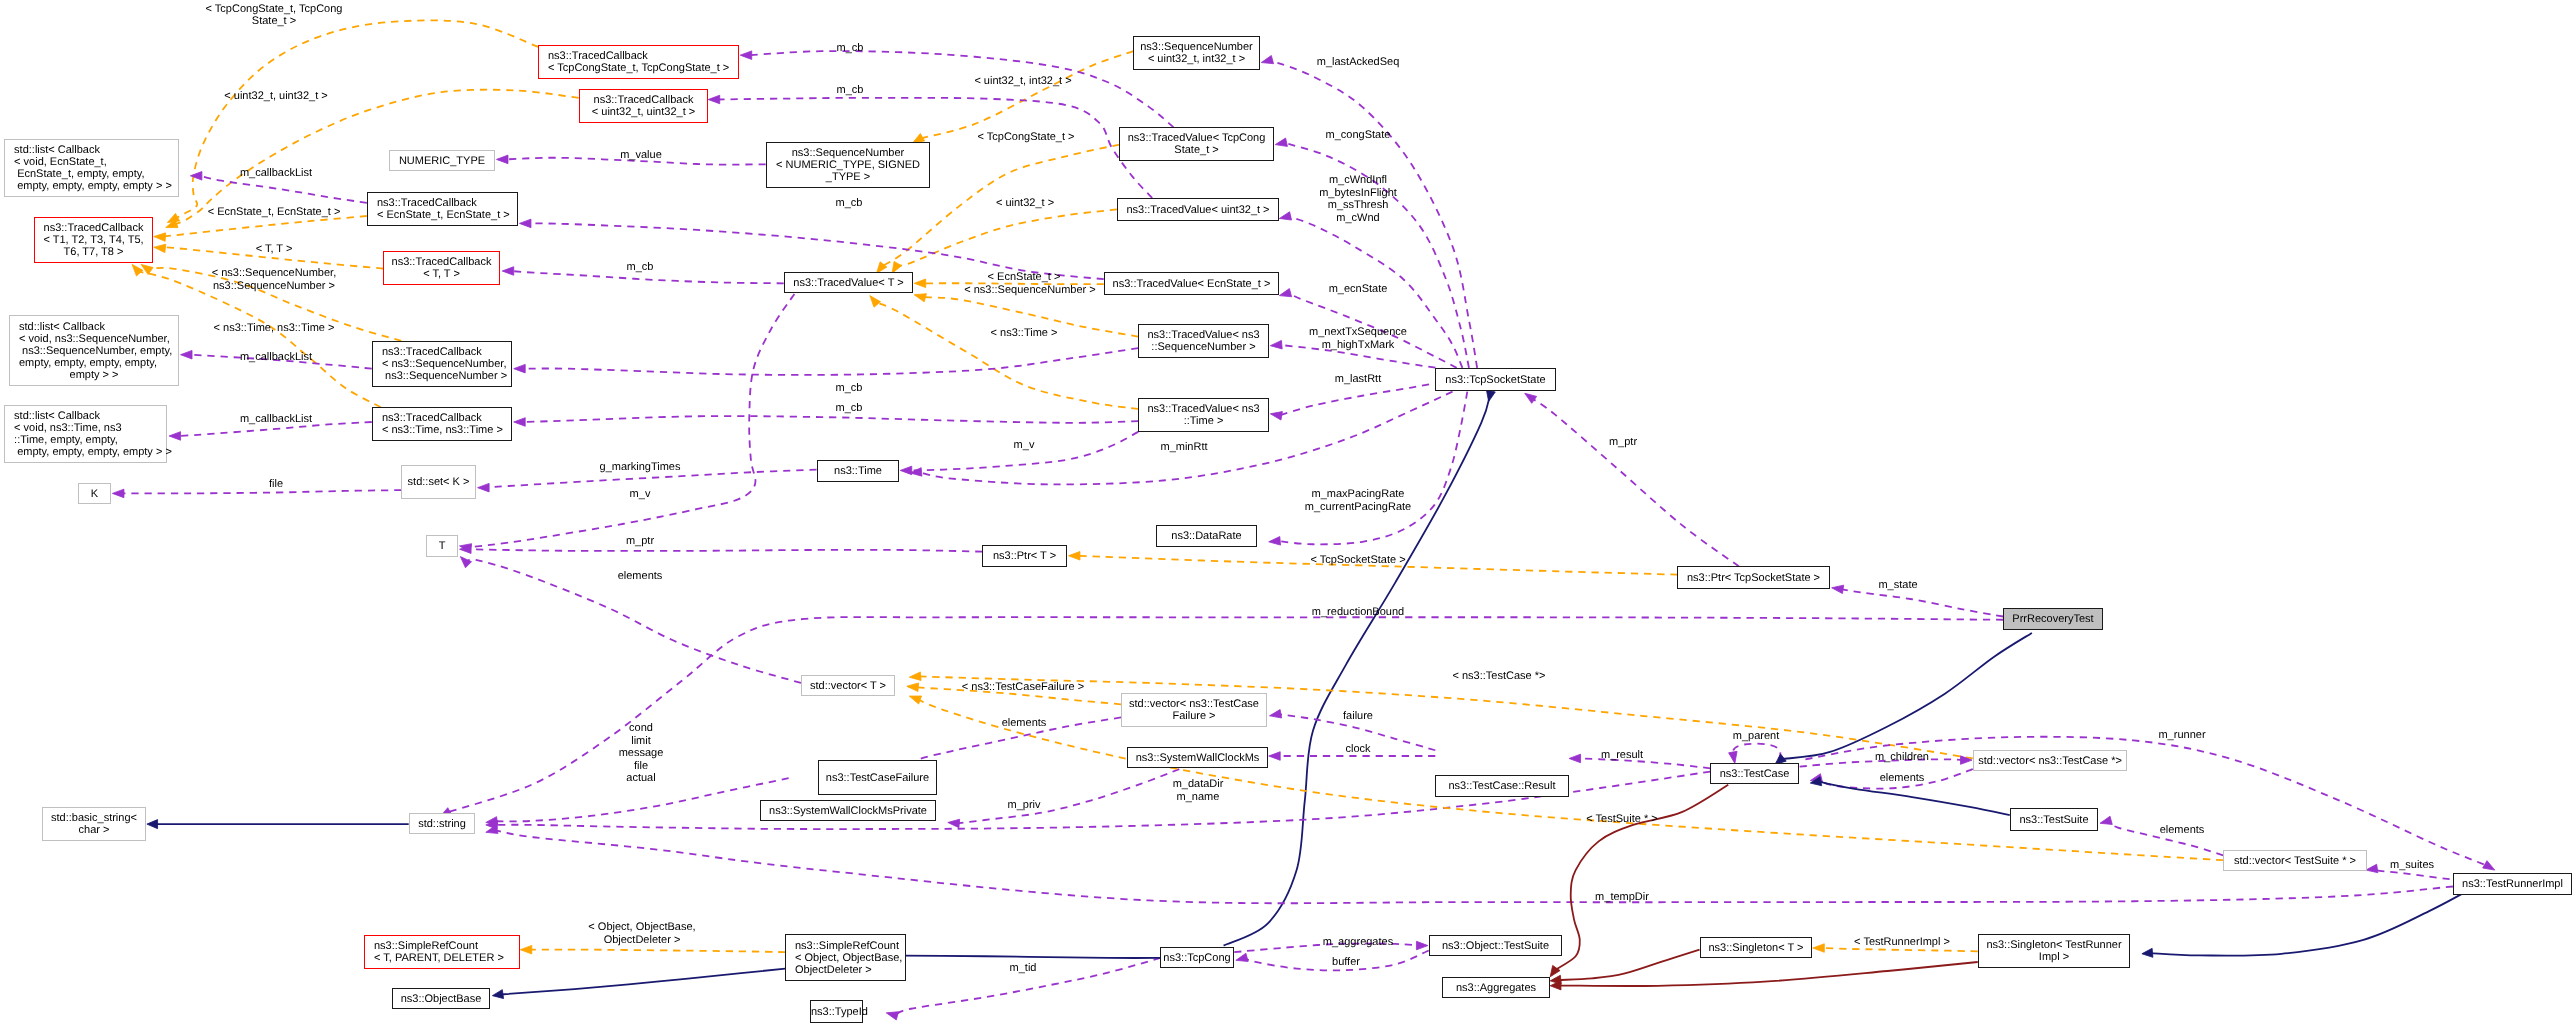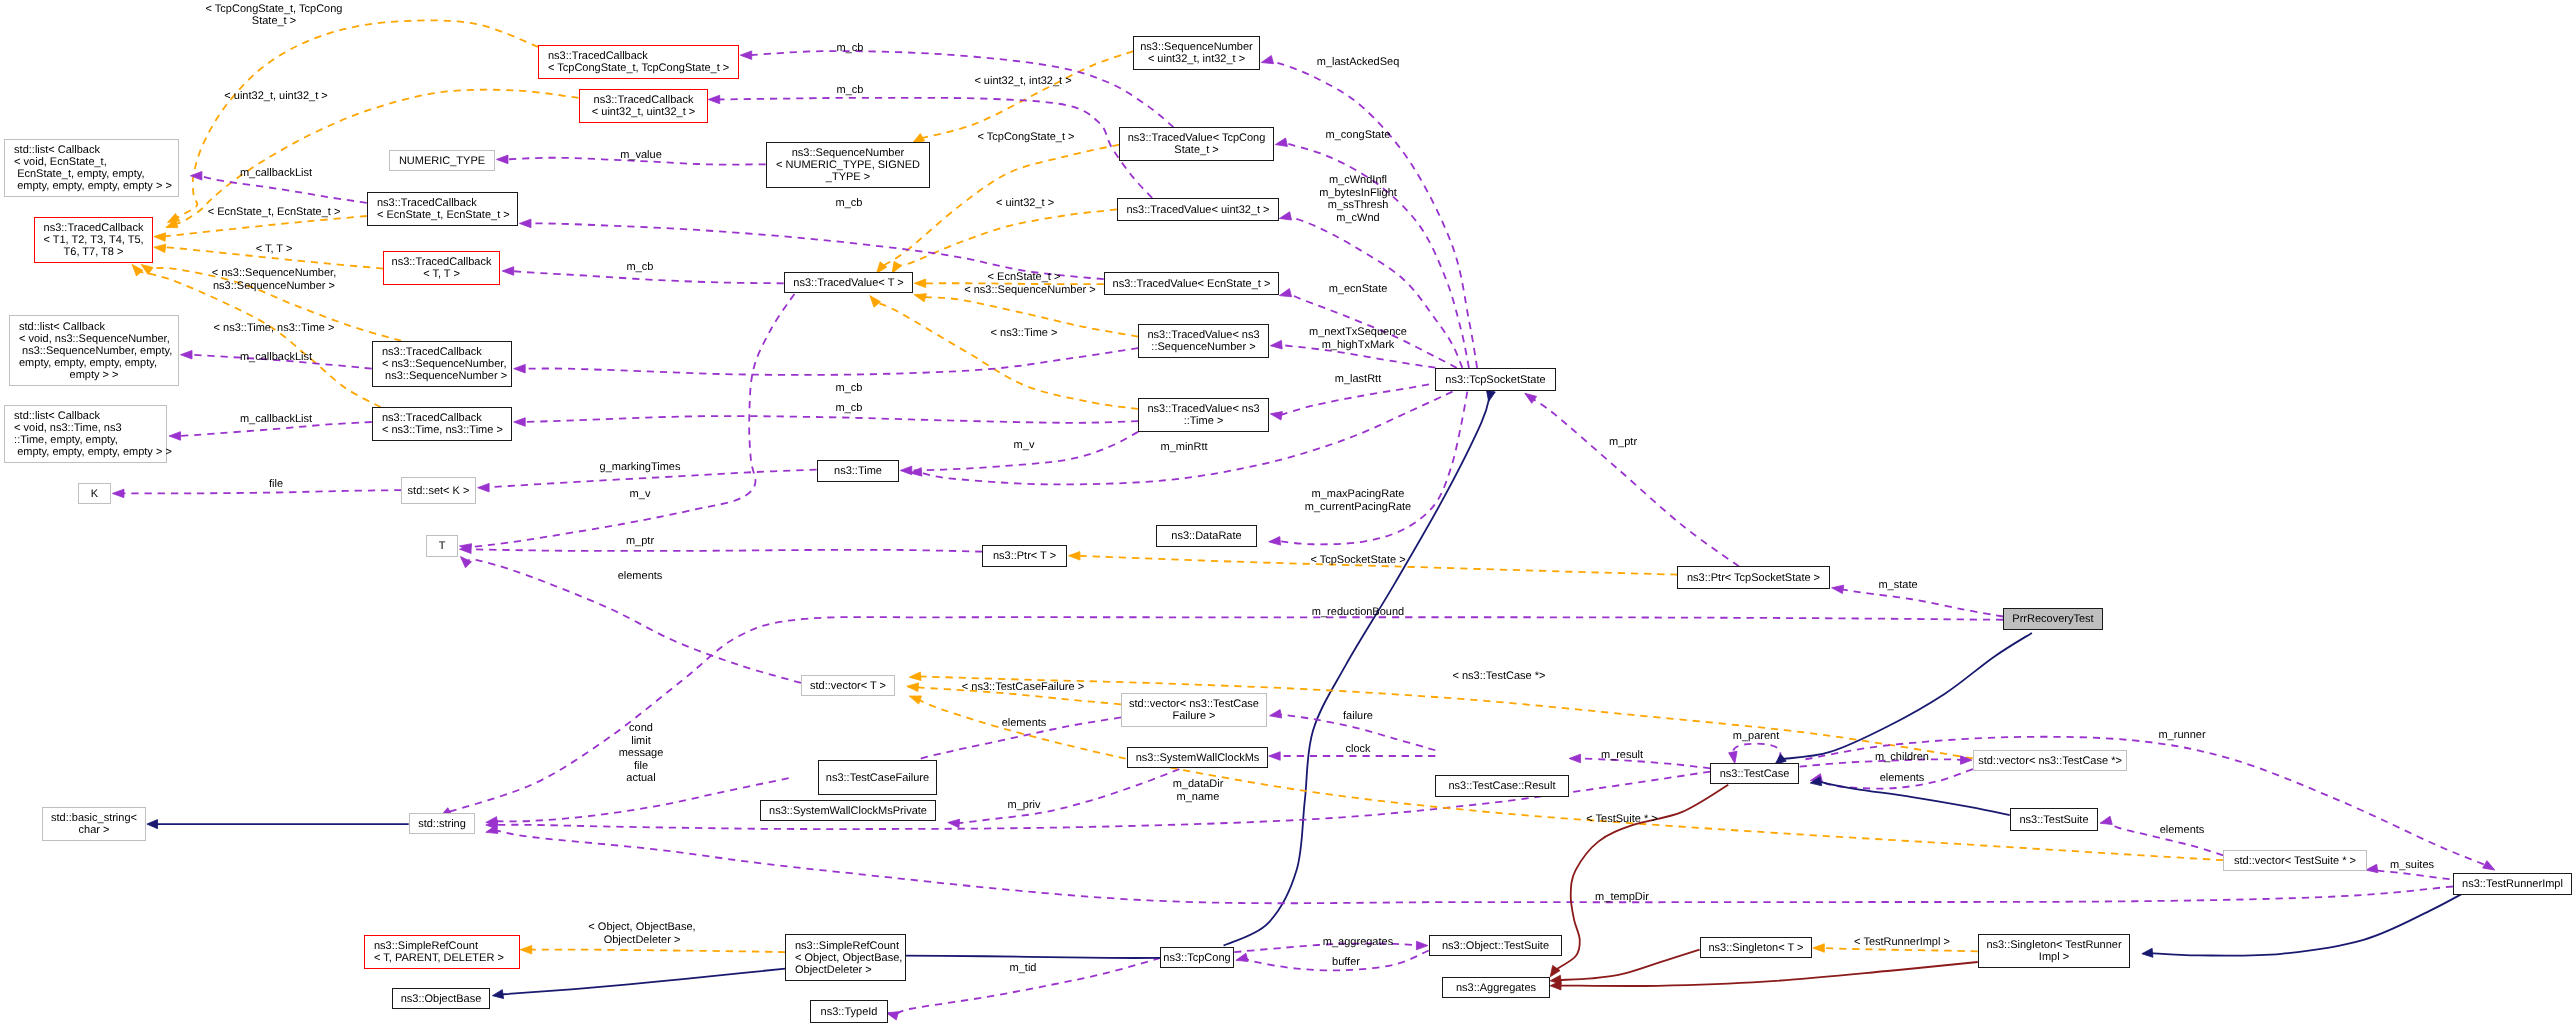--- a/index.html
+++ b/index.html
@@ -181,21 +181,21 @@
 <div class="node st-grey al-l" style="left:4.1px;top:405px;width:163px;height:58px"><span>std::list&lt; Callback</span><span>&lt; void, ns3::Time, ns3</span><span>::Time, empty, empty,</span><span> empty, empty, empty, empty &gt; &gt;</span></div>
 <div class="node st-grey al-c" style="left:78px;top:483px;width:33px;height:21.3px"><span>K</span></div>
 <div class="node st-grey al-c" style="left:42px;top:807px;width:104px;height:34px"><span>std::basic_string&lt;</span><span>char &gt;</span></div>
 <div class="node st-red al-l" style="left:538px;top:45px;width:201px;height:34px"><span>ns3::TracedCallback</span><span>&lt; TcpCongState_t, TcpCongState_t &gt;</span></div>
 <div class="node st-red al-c" style="left:579px;top:89px;width:129px;height:34px"><span>ns3::TracedCallback</span><span>&lt; uint32_t, uint32_t &gt;</span></div>
 <div class="node st-grey al-c" style="left:389px;top:150px;width:106px;height:21.3px"><span>NUMERIC_TYPE</span></div>
 <div class="node st-black al-l" style="left:367px;top:192px;width:151px;height:34px"><span>ns3::TracedCallback</span><span>&lt; EcnState_t, EcnState_t &gt;</span></div>
 <div class="node st-red al-c" style="left:383px;top:251px;width:117px;height:34px"><span>ns3::TracedCallback</span><span>&lt; T, T &gt;</span></div>
 <div class="node st-black al-l" style="left:372px;top:341px;width:140px;height:46px"><span>ns3::TracedCallback</span><span>&lt; ns3::SequenceNumber,</span><span> ns3::SequenceNumber &gt;</span></div>
 <div class="node st-black al-l" style="left:372px;top:407px;width:140px;height:34px"><span>ns3::TracedCallback</span><span>&lt; ns3::Time, ns3::Time &gt;</span></div>
-<div class="node st-grey al-c" style="left:401px;top:477px;width:75px;height:27px"><span>std::set&lt; K &gt;</span></div>
+<div class="node st-grey al-c" style="left:401px;top:465px;width:75px;height:34px"><span>std::set&lt; K &gt;</span></div>
 <div class="node st-grey al-c" style="left:426px;top:535px;width:32px;height:22px"><span>T</span></div>
 <div class="node st-black al-c" style="left:766px;top:142px;width:164px;height:46px"><span>ns3::SequenceNumber</span><span>&lt; NUMERIC_TYPE, SIGNED</span><span>_TYPE &gt;</span></div>
 <div class="node st-black al-c" style="left:784px;top:272px;width:129px;height:21.3px"><span>ns3::TracedValue&lt; T &gt;</span></div>
 <div class="node st-black al-c" style="left:817px;top:460px;width:82px;height:22px"><span>ns3::Time</span></div>
 <div class="node st-black al-c" style="left:982px;top:545px;width:85px;height:22px"><span>ns3::Ptr&lt; T &gt;</span></div>
 <div class="node st-black al-c" style="left:1133px;top:36px;width:127px;height:34px"><span>ns3::SequenceNumber</span><span>&lt; uint32_t, int32_t &gt;</span></div>
 <div class="node st-black al-c" style="left:1119px;top:127px;width:155px;height:34px"><span>ns3::TracedValue&lt; TcpCong</span><span>State_t &gt;</span></div>
 <div class="node st-black al-c" style="left:1117px;top:198px;width:162px;height:23px"><span>ns3::TracedValue&lt; uint32_t &gt;</span></div>
 <div class="node st-black al-c" style="left:1104px;top:272px;width:175px;height:23px"><span>ns3::TracedValue&lt; EcnState_t &gt;</span></div>
 <div class="node st-black al-c" style="left:1138px;top:324px;width:131px;height:34px"><span>ns3::TracedValue&lt; ns3</span><span>::SequenceNumber &gt;</span></div>
@@ -212,21 +212,21 @@
 <div class="node st-grey al-c" style="left:409px;top:813px;width:66px;height:21.3px"><span>std::string</span></div>
 <div class="node st-black al-c" style="left:1435px;top:775px;width:134px;height:22px"><span>ns3::TestCase::Result</span></div>
 <div class="node st-black al-c" style="left:1710px;top:763px;width:89px;height:21.3px"><span>ns3::TestCase</span></div>
 <div class="node st-grey al-c" style="left:1973px;top:750px;width:154px;height:21.3px"><span>std::vector&lt; ns3::TestCase *&gt;</span></div>
 <div class="node st-black al-c" style="left:2010px;top:808px;width:88px;height:23px"><span>ns3::TestSuite</span></div>
 <div class="node st-grey al-c" style="left:2223px;top:850px;width:144px;height:21.3px"><span>std::vector&lt; TestSuite * &gt;</span></div>
 <div class="node st-black al-c" style="left:2453px;top:873px;width:119px;height:22px"><span>ns3::TestRunnerImpl</span></div>
 <div class="node st-red al-l" style="left:364px;top:935px;width:156px;height:34px"><span>ns3::SimpleRefCount</span><span>&lt; T, PARENT, DELETER &gt;</span></div>
 <div class="node st-black al-l" style="left:785px;top:934px;width:121px;height:47px"><span>ns3::SimpleRefCount</span><span>&lt; Object, ObjectBase,</span><span>ObjectDeleter &gt;</span></div>
 <div class="node st-black al-c" style="left:392px;top:988px;width:98px;height:21.3px"><span>ns3::ObjectBase</span></div>
-<div class="node st-black al-c" style="left:810px;top:1000px;width:78px;height:23px"><span>ns3::TypeId</span></div>
+<div class="node st-black al-c" style="left:810px;top:1000px;width:53px;height:23px"><span>ns3::TypeId</span></div>
 <div class="node st-black al-c" style="left:1160px;top:947px;width:74px;height:21.3px"><span>ns3::TcpCong</span></div>
 <div class="node st-black al-c" style="left:1429px;top:935px;width:133px;height:21.3px"><span>ns3::Object::TestSuite</span></div>
 <div class="node st-black al-c" style="left:1442px;top:977px;width:108px;height:21.3px"><span>ns3::Aggregates</span></div>
 <div class="node st-black al-c" style="left:1700px;top:937px;width:112px;height:21.3px"><span>ns3::Singleton&lt; T &gt;</span></div>
 <div class="node st-black al-c" style="left:1978px;top:934px;width:152px;height:34px"><span>ns3::Singleton&lt; TestRunner</span><span>Impl &gt;</span></div>
 </div>
 <div id="label-layer">
 <div class="elabel" style="left:274px;top:2.5px"><span>&lt; TcpCongState_t, TcpCong</span><span>State_t &gt;</span></div>
 <div class="elabel" style="left:276px;top:90px"><span>&lt; uint32_t, uint32_t &gt;</span></div>
 <div class="elabel" style="left:274px;top:206px"><span>&lt; EcnState_t, EcnState_t &gt;</span></div>

